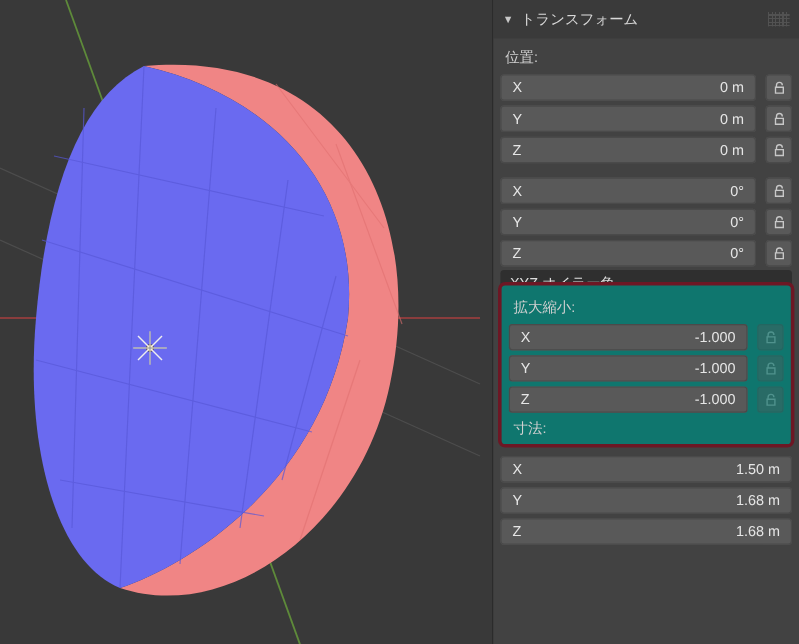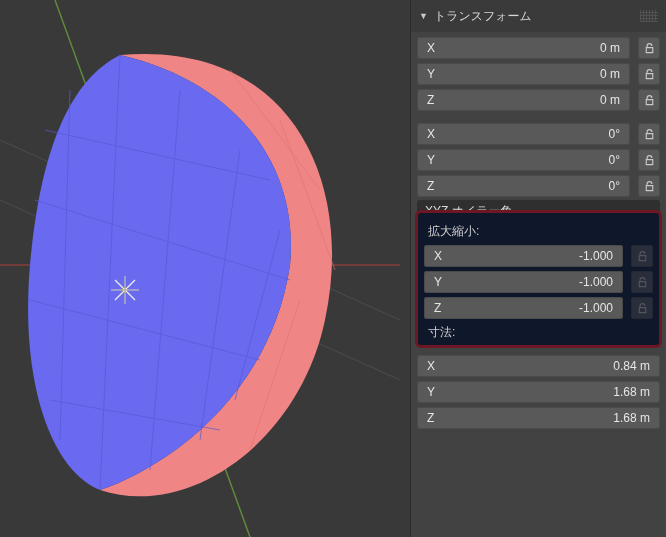--- a/index.html
+++ b/index.html
@@ -85,20 +85,21 @@
 </div>
 
 <div class="panel">
   <div class="panel-header">
     <span class="tri">▼</span>
     <span>トランスフォーム</span>
     <span class="grip"></span>
   </div>
 
   <div class="section">
+    <div class="sec-label">位置:</div>
     <div class="row">
       <div class="numfield">
         <span class="axis">X</span>
           <span class="spacer"></span>
         <span class="val">0 m</span>
       </div>
       <div class="lockbtn">
         <svg viewBox="0 0 16 16">
             <path d="M5 7V5a3 3 0 016 0M4 7h8v6H4z"></path>
           </svg>
@@ -166,21 +167,21 @@
             <path d="M5 7V5a3 3 0 016 0M4 7h8v6H4z"></path>
           </svg>
       </div>
     </div>
     <div class="dropdown" style="position:relative;z-index:0">
       <span>XYZ オイラー角</span>
       <span class="chev">⌄</span>
     </div>
   </div>
 
-  <div class="highlight-box" style="margin-top:-18px;position:relative;z-index:2;background:#0f172a">
+  <div class="highlight-box" style="margin-top:-18px;position:relative;z-index:2;background:#0f766e">
     <div class="sec-label">拡大縮小:</div>
     <div class="row">
       <div class="numfield">
         <span class="axis">X</span>
           <span class="spacer"></span>
         <span class="val">-1.000</span>
       </div>
       <div class="lockbtn">
         <svg viewBox="0 0 16 16">
             <path d="M5 7V5a3 3 0 016 0M4 7h8v6H4z"></path>
@@ -212,21 +213,21 @@
       </div>
     </div>
     <div class="sec-label" style="margin-bottom:-6px">寸法:</div>
   </div>
 
   <div class="dim-section">
     <div class="row">
       <div class="numfield">
         <span class="axis">X</span>
           <span class="spacer"></span>
-        <span class="val">0.84 m</span>
+        <span class="val">1.50 m</span>
       </div>
     </div>
     <div class="row">
       <div class="numfield">
         <span class="axis">Y</span>
           <span class="spacer"></span>
         <span class="val">1.68 m</span>
       </div>
     </div>
     <div class="row">

